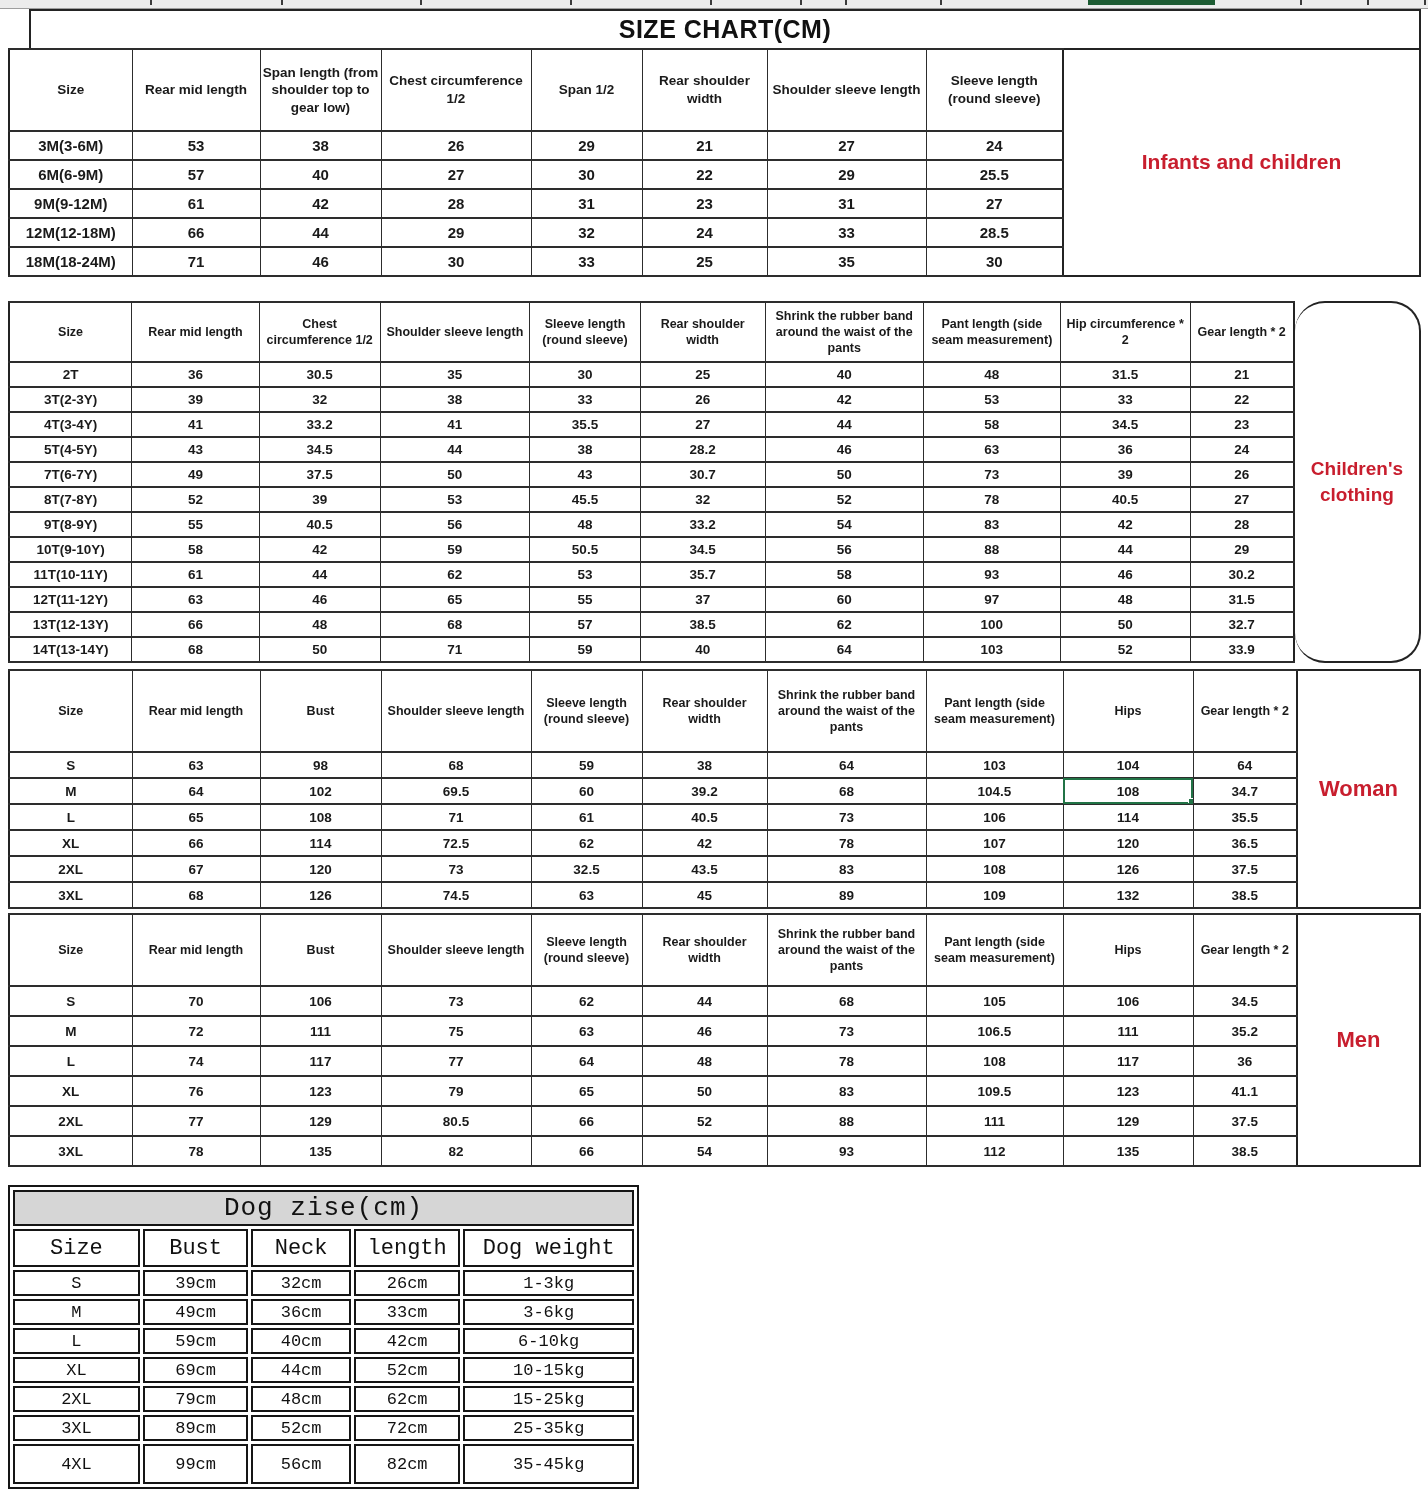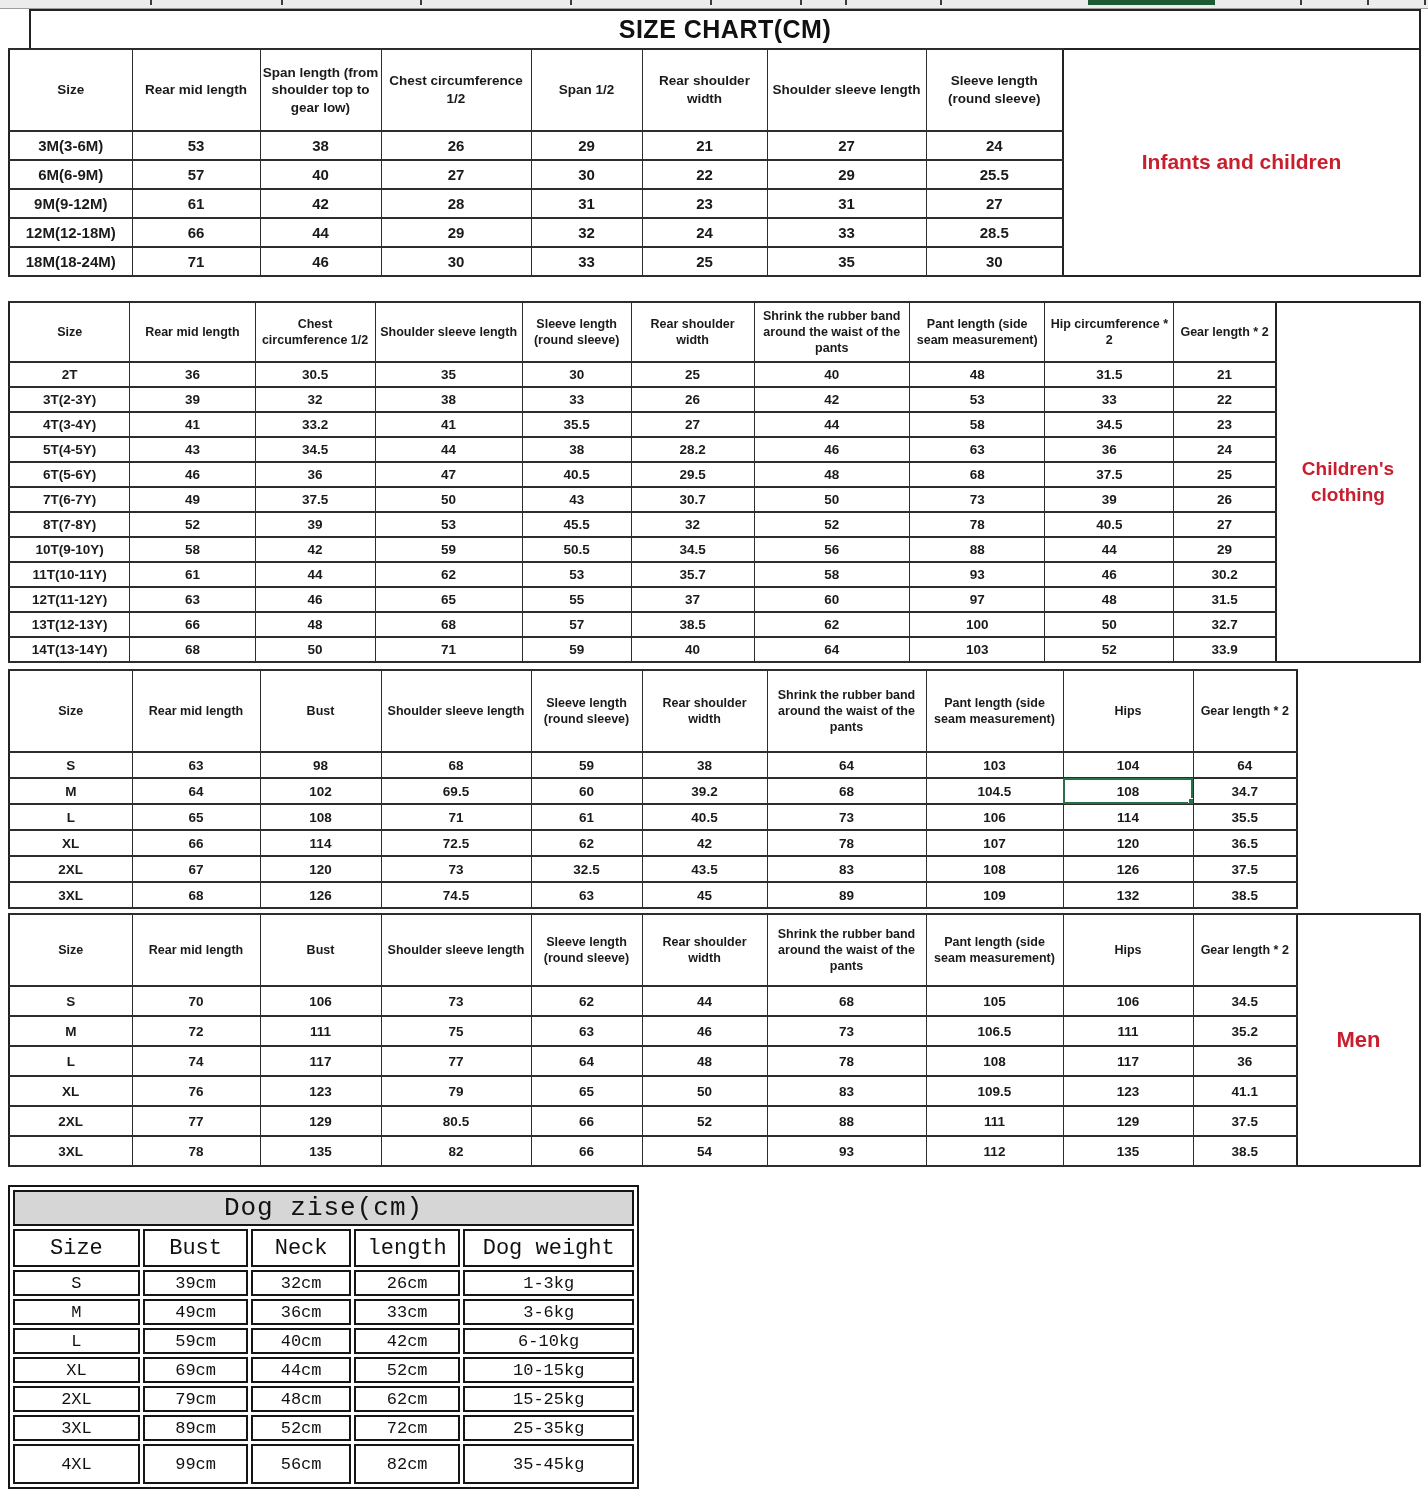--- a/index.html
+++ b/index.html
@@ -44,21 +44,21 @@
   .t-woman th{height:80px;}  .t-woman td{height:24px;}
   .t-men th{height:70px;}    .t-men td{height:28px;}
 
   
   .c-k{color:#1a1a1a;} .c-b{color:#2a6db5;} .c-n{color:#1f3a68;} .c-r{color:#b42222;}
 
   
   .label-box{flex:1;box-sizing:border-box;border:2px solid #232323;border-left:none;
              display:flex;align-items:center;justify-content:center;text-align:center;
              color:#c81e2e;font-weight:bold;line-height:1.35;}
-  .lb-infants{font-size:21px;} .lb-kids{font-size:19px;padding:0 25px;}
+  .lb-infants{font-size:21px;} .lb-kids{font-size:19px;padding:0 16px;border-radius:30px;}
   .lb-woman{font-size:22px;} .lb-men{font-size:22px;}
 
   
   td.sel{position:relative;outline:2px solid #217346;outline-offset:-2px;z-index:2;}
   .sel-handle{position:absolute;right:-4px;bottom:-4px;width:7px;height:7px;
               background:#217346;border:1px solid #fff;z-index:3;}
 
   
   table.t-dog{margin-top:0;table-layout:fixed;border-collapse:separate;border-spacing:3px;
               border:2px solid #151515;background:#fff;width:631px;
@@ -250,32 +250,20 @@
               <td class="c-b">34.5</td>
               <td class="c-b">44</td>
               <td class="c-b">38</td>
               <td class="c-k">28.2</td>
               <td class="c-b">46</td>
               <td class="c-b">63</td>
               <td class="c-k">36</td>
               <td class="c-b">24</td>
             </tr>
             <tr>
-              <td class="c-b">6T(5-6Y)</td>
-              <td class="c-b">46</td>
-              <td class="c-b">36</td>
-              <td class="c-b">47</td>
-              <td class="c-b">40.5</td>
-              <td class="c-k">29.5</td>
-              <td class="c-b">48</td>
-              <td class="c-b">68</td>
-              <td class="c-k">37.5</td>
-              <td class="c-b">25</td>
-            </tr>
-            <tr>
               <td class="c-b">7T(6-7Y)</td>
               <td class="c-b">49</td>
               <td class="c-b">37.5</td>
               <td class="c-b">50</td>
               <td class="c-b">43</td>
               <td class="c-k">30.7</td>
               <td class="c-b">50</td>
               <td class="c-b">73</td>
               <td class="c-k">39</td>
               <td class="c-b">26</td>
@@ -286,20 +274,32 @@
               <td class="c-n">39</td>
               <td class="c-n">53</td>
               <td class="c-n">45.5</td>
               <td class="c-k">32</td>
               <td class="c-n">52</td>
               <td class="c-n">78</td>
               <td class="c-k">40.5</td>
               <td class="c-n">27</td>
             </tr>
             <tr>
+              <td class="c-n">9T(8-9Y)</td>
+              <td class="c-n">55</td>
+              <td class="c-n">40.5</td>
+              <td class="c-n">56</td>
+              <td class="c-n">48</td>
+              <td class="c-k">33.2</td>
+              <td class="c-n">54</td>
+              <td class="c-n">83</td>
+              <td class="c-k">42</td>
+              <td class="c-n">28</td>
+            </tr>
+            <tr>
               <td class="c-n">10T(9-10Y)</td>
               <td class="c-n">58</td>
               <td class="c-n">42</td>
               <td class="c-n">59</td>
               <td class="c-n">50.5</td>
               <td class="c-k">34.5</td>
               <td class="c-n">56</td>
               <td class="c-n">88</td>
               <td class="c-k">44</td>
               <td class="c-n">29</td>
@@ -455,20 +455,21 @@
               <td class="c-k">74.5</td>
               <td class="c-k">63</td>
               <td class="c-k">45</td>
               <td class="c-k">89</td>
               <td class="c-k">109</td>
               <td class="c-k">132</td>
               <td class="c-k">38.5</td>
             </tr>
           </tbody>
       </table>
+      <div class="label-box lb-woman">Woman</div>
     </div>
 
     <div class="gap g4"></div>
 
     <div class="section">
       <table class="t-main t-grid10 t-men">
         <colgroup>
             <col>
             <col>
             <col>

